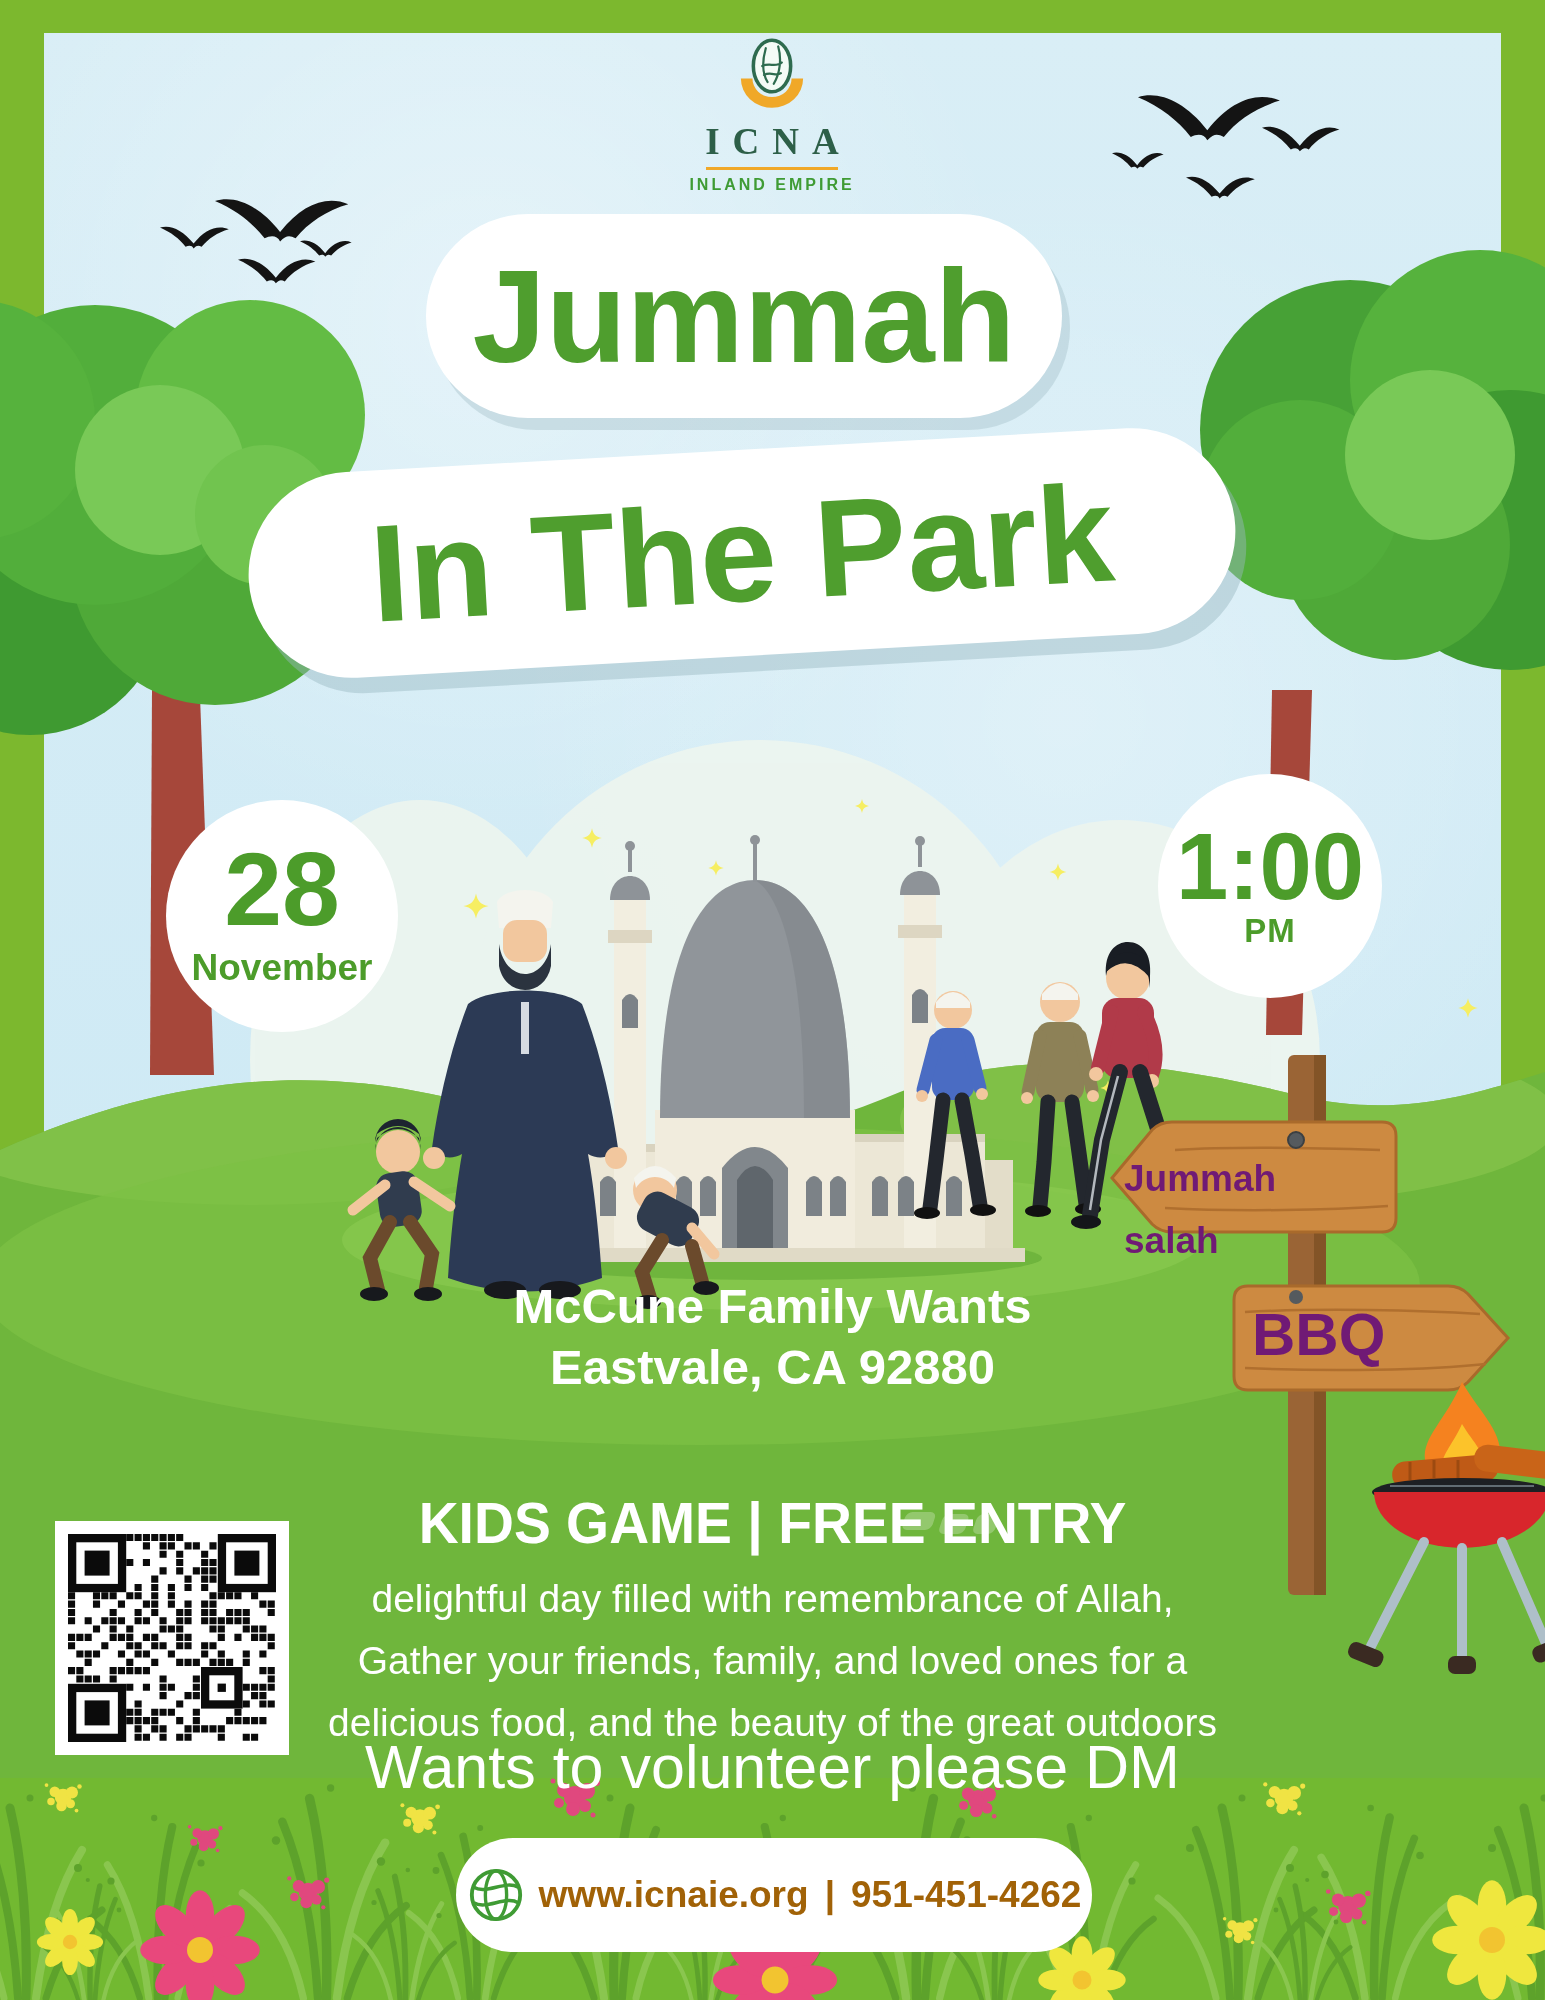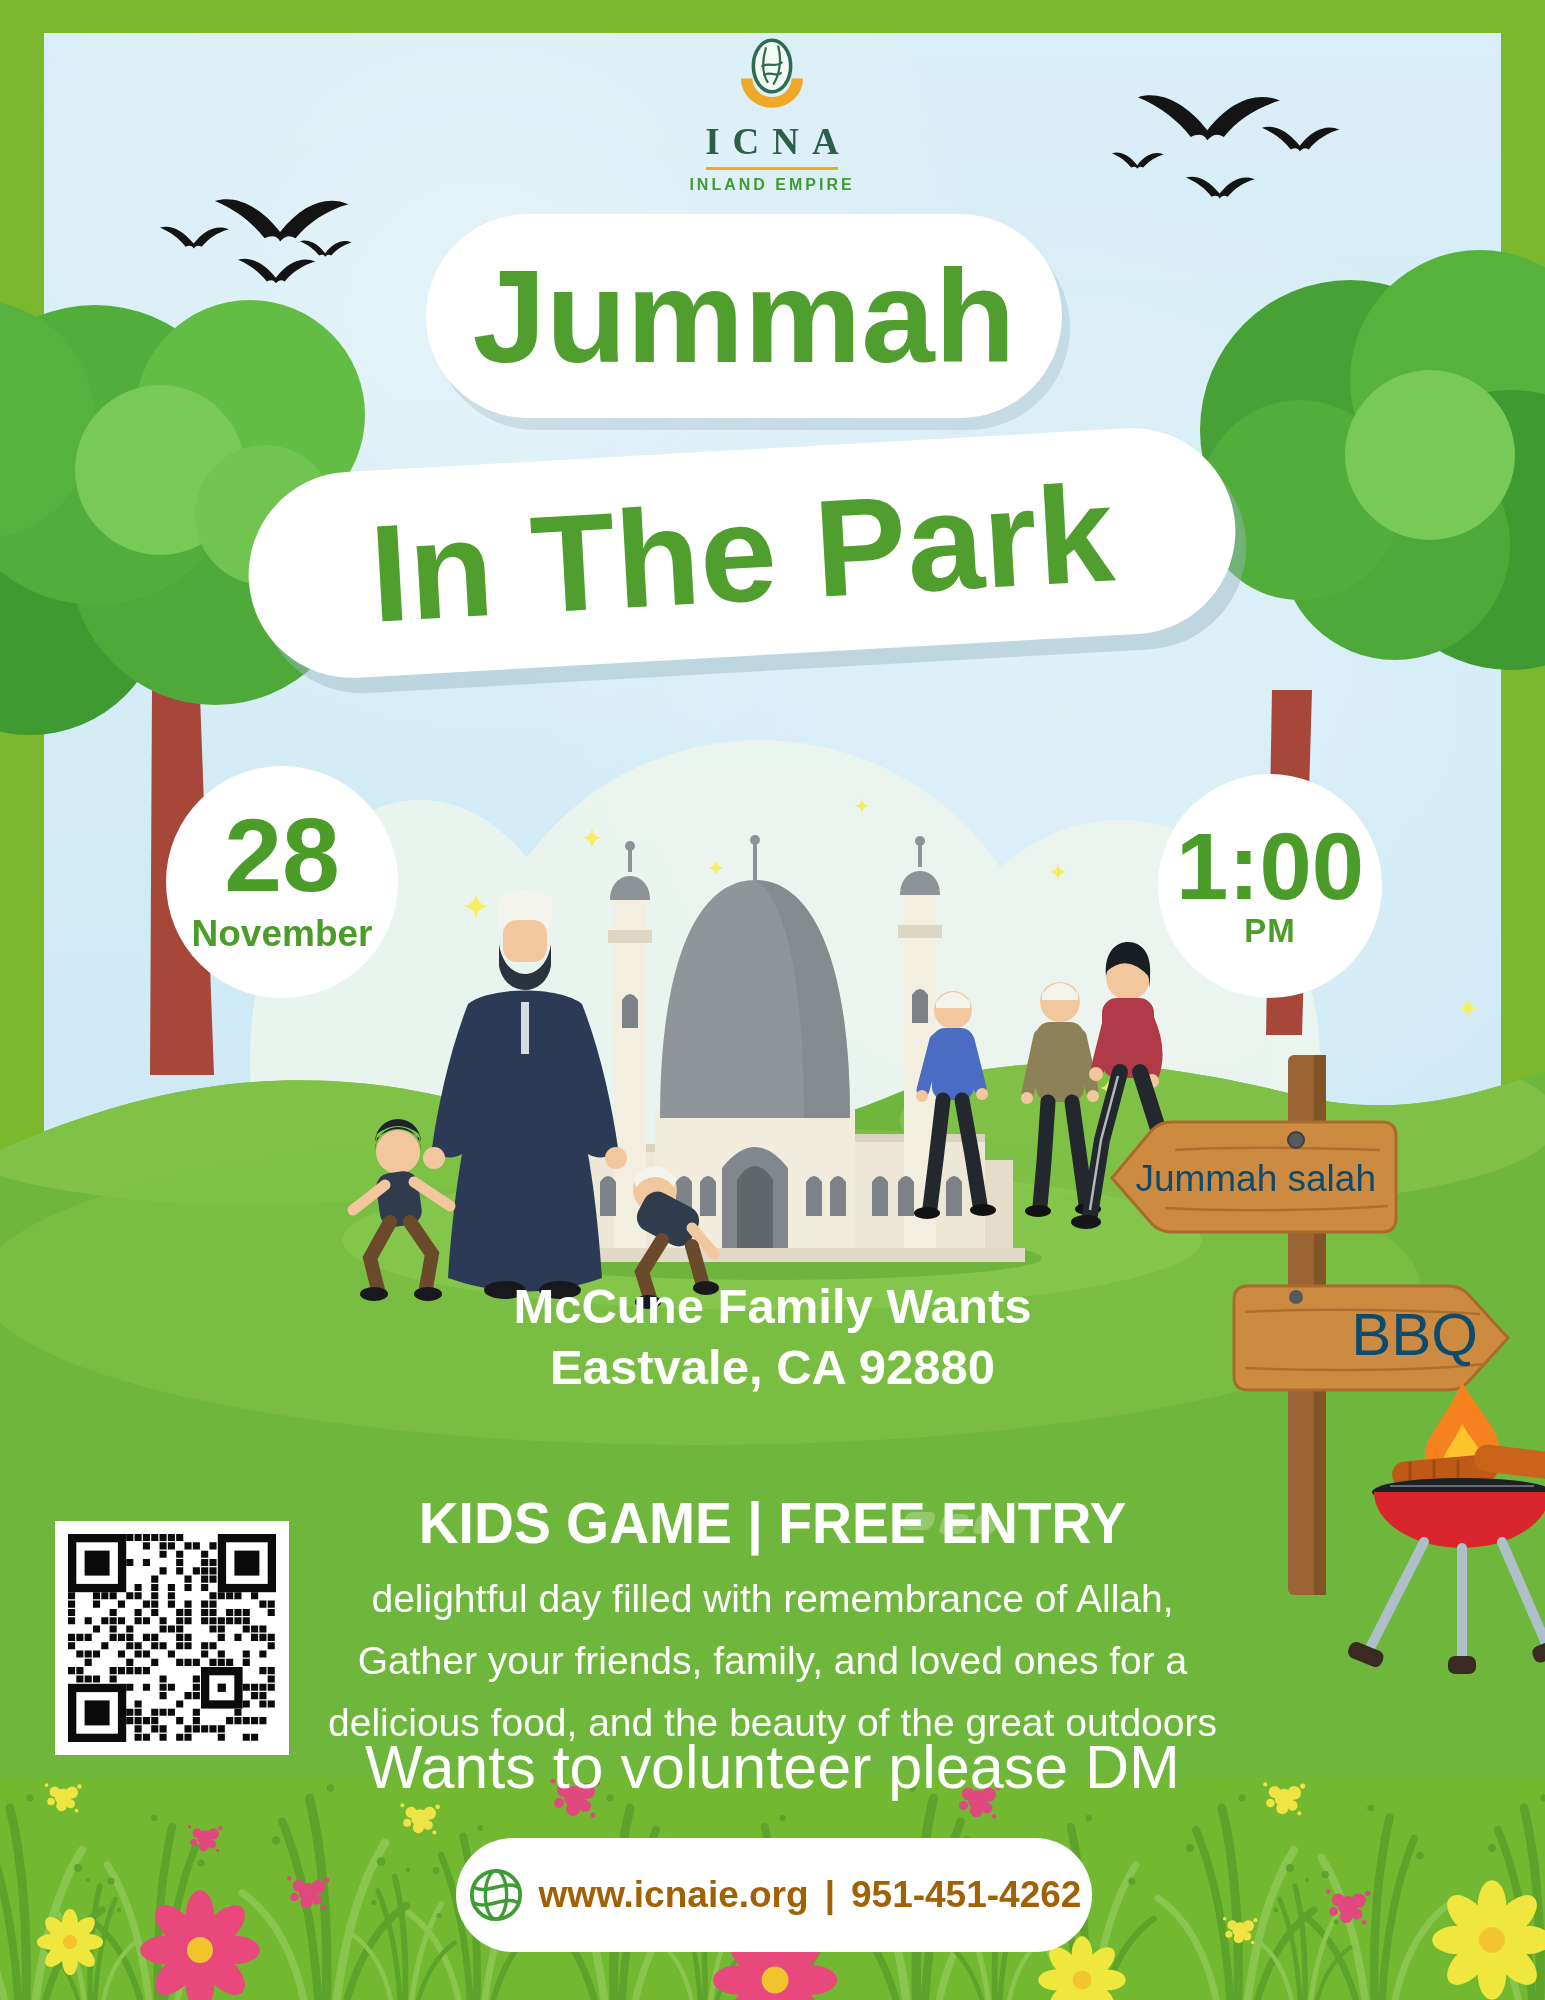--- a/index.html
+++ b/index.html
@@ -22,29 +22,29 @@
 
   
   .pill{background:#ffffff;color:#4f9e2e;font-weight:bold;}
   .pill-jummah{left:426px;top:214px;width:636px;height:204px;border-radius:102px;font-size:132px;
       box-shadow:8px 12px 0 rgba(154,183,193,.35);}
   .pill-park{left:248px;top:450px;width:988px;height:206px;border-radius:103px;font-size:138px;
       transform:rotate(-3.2deg);box-shadow:10px 16px 0 rgba(154,183,193,.45);}
 
   
   .badge-circle{background:#fff;border-radius:50%;display:flex;flex-direction:column;align-items:center;justify-content:center;color:#4c9c2a;font-weight:bold;}
-  .circle-date{left:166px;top:766px;width:232px;height:232px;gap:8px;}
+  .circle-date{left:166px;top:800px;width:232px;height:232px;gap:8px;}
   .circle-date .big{font-size:104px;line-height:.9;}
   .circle-date .small{font-size:37px;margin-top:2px;}
   .circle-time{left:1158px;top:774px;width:224px;height:224px;}
   .circle-time .big{font-size:94px;line-height:.95;}
   .circle-time .small{font-size:33px;letter-spacing:1px;}
 
   
-  .sign-label{color:#0c4a6e;font-weight:400;text-align:right;}
+  .sign-label{color:#701a75;font-weight:700;text-align:left;}
   .sign-label-top{left:1124px;top:1148px;width:252px;height:62px;line-height:62px;font-size:37px;}
   .sign-label-bottom{left:1252px;top:1296px;width:226px;height:78px;line-height:78px;font-size:60px;}
 
   
   .txt{left:44px;width:1457px;text-align:center;color:#ffffff;}
   .location{top:1276px;font-size:49px;font-weight:bold;line-height:61px;}
   .kids{top:1490px;font-size:57px;font-weight:800;transform:scaleX(.97);}
   .desc{top:1568px;font-size:39px;font-weight:400;line-height:62px;}
   .volunteer{top:1732px;font-size:61px;font-weight:400;}
 

